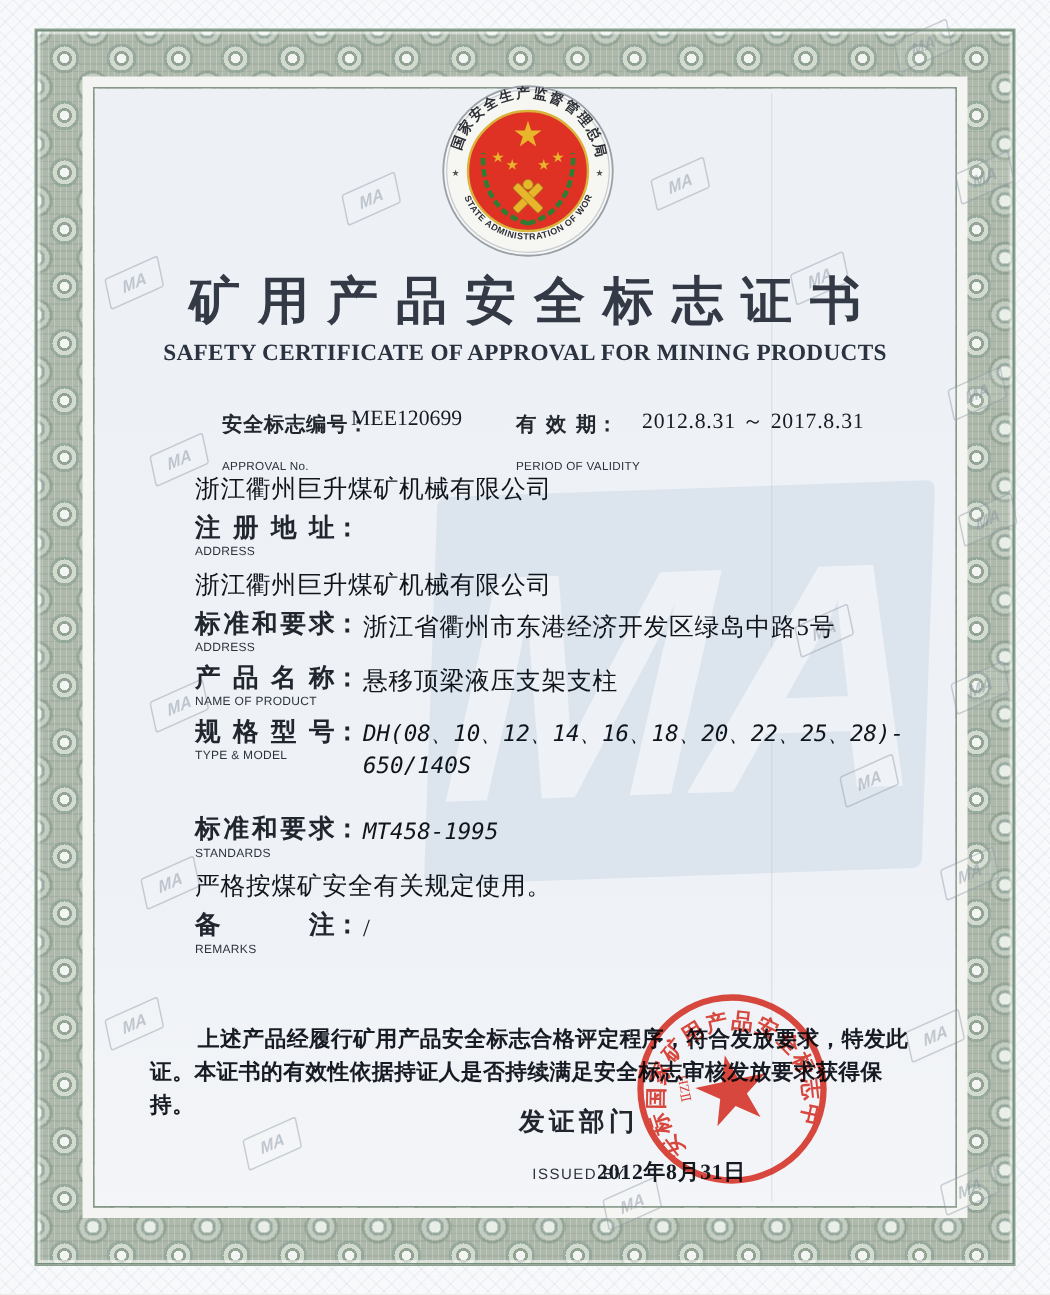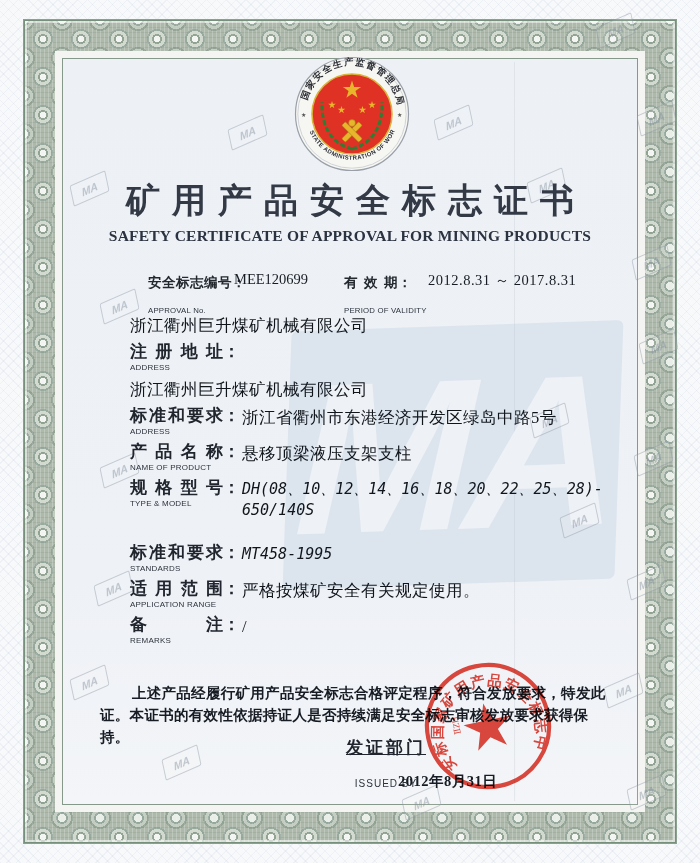--- a/index.html
+++ b/index.html
@@ -79,21 +79,21 @@
   .lbl{width:112px;flex:none;}
   .cn{font-size:17px;font-weight:bold;color:#20252e;line-height:20px;display:block;}
   .cn .cn-text{display:inline-block;width:93px;text-align:justify;text-align-last:justify;}
   .en{display:block;font-family:"Liberation Sans","DejaVu Sans",sans-serif;font-size:8px;color:#2c323c;line-height:9px;letter-spacing:.2px;margin-top:1px;}
   .val{font-size:16.5px;color:#10151c;line-height:21px;padding-top:1px;letter-spacing:.5px;}
   .val.vmono{font-family:"DejaVu Sans Mono","Liberation Mono",monospace;font-size:15px;letter-spacing:0;font-style:italic;}
   
   .statement{position:absolute;left:100px;top:682px;width:516px;z-index:2;
     font-size:14.5px;line-height:22px;color:#171c24;text-indent:2.2em;letter-spacing:.3px;font-weight:bold;}
   .issued{position:absolute;left:306px;top:736px;width:160px;text-align:center;z-index:2;color:#20252e;}
-  .issued .cn-i{font-size:17px;font-weight:bold;letter-spacing:3px;display:block;text-decoration:underline;}
+  .issued .cn-i{font-size:17px;font-weight:bold;letter-spacing:3px;display:block;}
   .issued .en-i{font-family:"Liberation Sans","DejaVu Sans",sans-serif;font-size:10px;letter-spacing:1px;display:block;margin-top:19px;color:#2c323c;}
   .date{position:absolute;left:398px;top:772px;z-index:2;font-size:14.5px;font-weight:bold;color:#171c24;letter-spacing:.5px;}
   
   .seal{position:absolute;left:420px;top:658px;width:136px;height:136px;z-index:5;
     transform:rotate(-12deg);opacity:.92;mix-blend-mode:multiply;}
 </style>
 </head>
 <body>
 
 <div class="page">
@@ -209,24 +209,20 @@
       </div>
     </div>
     <div class="row gap">
       <div class="lbl">
           <span class="cn"><span class="cn-text">标准和要求</span><span>：</span></span>
           <span class="en">STANDARDS</span>
         </div>
       <div class="val vmono">MT458-1995</div>
     </div>
     <div class="row">
-      <div class="lbl">
-          <span class="cn"><span class="cn-text">适用范围</span><span>：</span></span>
-          <span class="en">APPLICATION RANGE</span>
-        </div>
       <div class="val">严格按煤矿安全有关规定使用。</div>
     </div>
     <div class="row">
       <div class="lbl">
           <span class="cn"><span class="cn-text">备注</span><span>：</span></span>
           <span class="en">REMARKS</span>
         </div>
       <div class="val">/</div>
     </div>
   </div>

